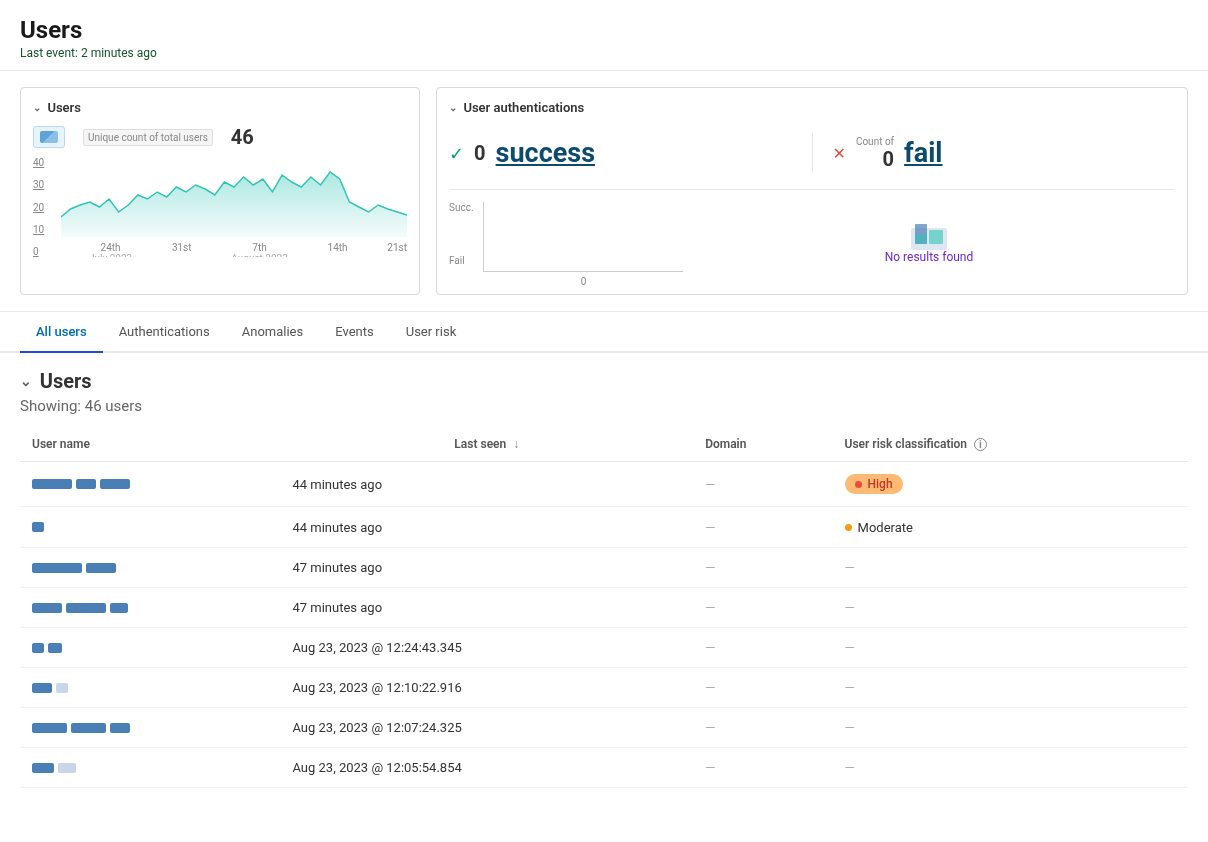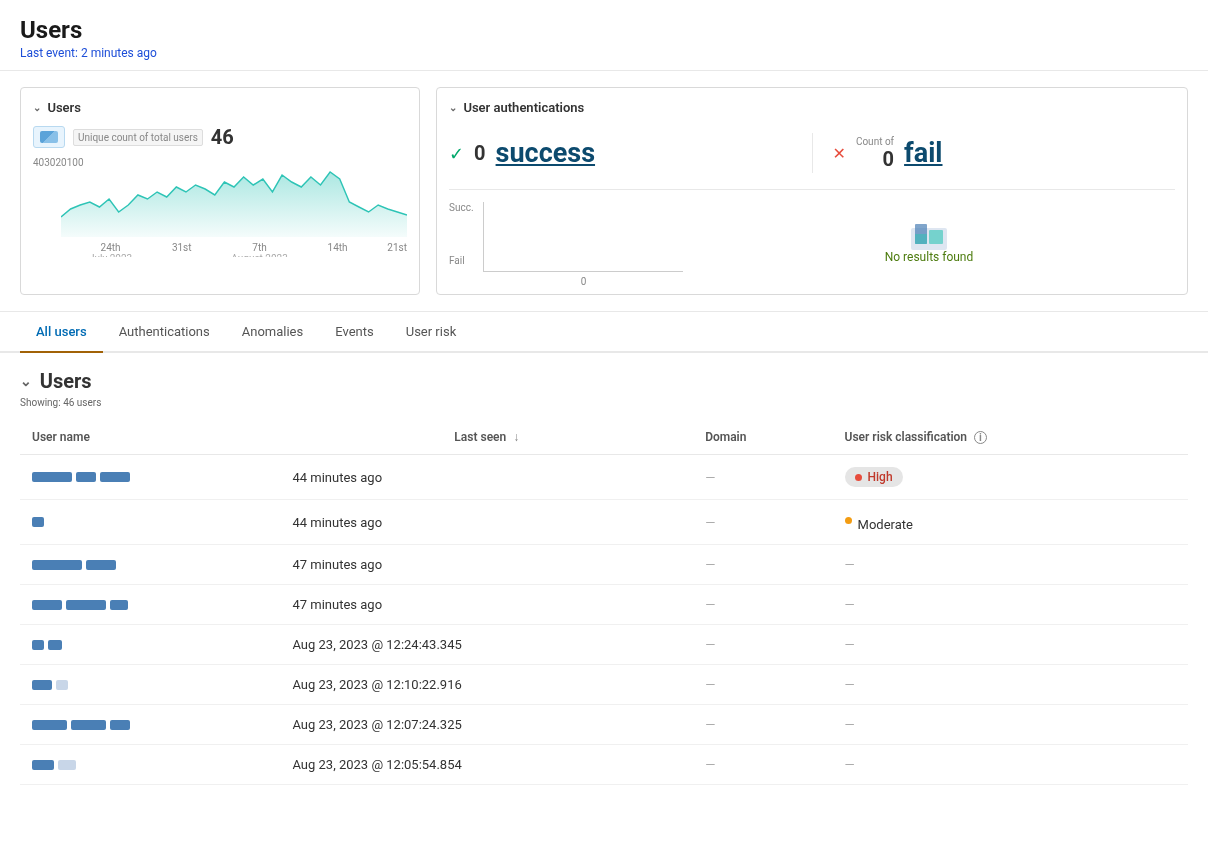--- a/index.html
+++ b/index.html
@@ -1,87 +1,87 @@
 <!DOCTYPE html>
 <html><head>
   <meta charset="utf-8">
   <style>
     * { box-sizing: border-box; margin: 0; padding: 0; }
     body { font-family: -apple-system, BlinkMacSystemFont, 'Segoe UI', Roboto, sans-serif; background: #fff; color: #333; font-size: 13px; }
     
     .page-header { padding: 16px 20px 10px; border-bottom: 1px solid #e8e8e8; }
     .page-title { font-size: 24px; font-weight: 700; color: #1a1a1a; }
-    .last-event { font-size: 12px; color: #1d4ed8; margin-top: 2px; }
+    .last-event { font-size: 12px; color: #14532d; margin-top: 2px; }
     
     .charts-section { display: flex; gap: 0; padding: 16px 20px; border-bottom: 1px solid #e8e8e8; }
     
     .chart-card { border: 1px solid #d9d9d9; border-radius: 4px; padding: 12px; }
     .chart-card.users-card { flex: 0 0 400px; margin-right: 16px; }
     .chart-card.auth-card { flex: 1; }
     
     .card-title { display: flex; align-items: center; gap: 6px; font-size: 13px; font-weight: 600; margin-bottom: 10px; color: #333; }
     .chevron-icon { font-size: 10px; color: #666; }
     
-    .users-stat { display: flex; align-items: center; gap: 8px; margin-bottom: 8px; }
+    .users-stat { display: flex; align-items: center; gap: 18px; margin-bottom: 8px; }
     .users-icon { width: 32px; height: 22px; background: #e8f4fd; border-radius: 3px; border: 1px solid #b8d9f0; display: flex; align-items: center; justify-content: center; }
     .users-icon-inner { width: 18px; height: 12px; background: linear-gradient(135deg, #5ba3d9 50%, #89c0e8 50%); border-radius: 2px; }
     .stat-tooltip { font-size: 10px; color: #888; background: #f5f5f5; border: 1px solid #ddd; padding: 2px 4px; border-radius: 2px; white-space: nowrap; }
     .stat-number { font-size: 20px; font-weight: 700; }
     
     .users-chart { height: 100px; width: 100%; position: relative; }
-    .chart-labels-y { position: absolute; left: 0; top: 0; height: 100%; display: flex; flex-direction: row; justify-content: space-between; font-size: 10px; color: #888; }
+    .chart-labels-y { position: absolute; left: 0; top: 0; height: 100%; display: flex; flex-direction: column; justify-content: space-between; font-size: 10px; color: #888; text-decoration: underline; }
     .chart-area { margin-left: 28px; height: 100%; position: relative; overflow: hidden; }
     .chart-svg { width: 100%; height: 80px; }
     .chart-x-labels { display: flex; justify-content: space-between; font-size: 10px; color: #888; margin-left: 28px; margin-top: 2px; }
     .x-label { text-align: center; }
     .x-sublabel { color: #aaa; }
     
     .auth-stats { display: flex; align-items: center; gap: 0; padding: 8px 0 16px; border-bottom: 1px solid #e8e8e8; }
     .auth-stat { display: flex; align-items: center; gap: 10px; flex: 1; }
     .auth-divider { width: 1px; height: 40px; background: #e8e8e8; margin: 0 20px; }
     .check-icon { color: #00a86b; font-size: 18px; }
     .x-icon { color: #e74c3c; font-size: 16px; }
     .auth-count { display: flex; flex-direction: column; align-items: flex-end; }
     .count-label { font-size: 10px; color: #888; }
     .count-number { font-size: 20px; font-weight: 700; }
     .auth-label { font-size: 27px; font-weight: 700; color: #0c4a6e; text-decoration: underline; }
     
     .auth-chart-area { display: flex; height: 80px; margin-top: 12px; }
     .auth-chart { flex: 0 0 200px; height: 70px; border-bottom: 1px solid #ccc; border-left: 1px solid #ccc; position: relative; margin-left: 4px; }
     .auth-x-label { font-size: 10px; color: #888; position: absolute; bottom: -16px; left: 50%; transform: translateX(-50%); }
     .no-results { display: flex; flex-direction: column; align-items: center; justify-content: center; flex: 1; }
-    .no-results-text { font-size: 12px; color: #4d7c0f; }
+    .no-results-text { font-size: 12px; color: #6d28d9; }
     
     .tabs-section { padding: 0 20px; border-bottom: 2px solid #e8e8e8; }
     .tabs { display: flex; gap: 0; }
     .tab { padding: 12px 16px; font-size: 13px; cursor: pointer; color: #555; border-bottom: 2px solid transparent; margin-bottom: -2px; }
-    .tab.active { color: #006bb4; border-bottom: 2px solid #a16207; font-weight: 500; }
+    .tab.active { color: #006bb4; border-bottom: 2px solid #1d4ed8; font-weight: 500; }
     
     .table-section { padding: 16px 20px; }
     .table-header-section { margin-bottom: 12px; }
     .table-section-title { display: flex; align-items: center; gap: 8px; font-size: 20px; font-weight: 700; margin-bottom: 4px; }
-    .showing-text { font-size: 10px; color: #666; }
+    .showing-text { font-size: 15px; color: #666; }
     
     .data-table { width: 100%; border-collapse: collapse; }
     .data-table th { padding: 10px 12px; text-align: left; font-size: 12px; font-weight: 600; color: #555; border-bottom: 1px solid #e8e8e8; white-space: nowrap; }
     .data-table td { padding: 12px 12px; border-bottom: 1px solid #f0f0f0; font-size: 13px; }
     
     .sort-icon { color: #888; margin-left: 4px; }
     .info-icon { color: #888; margin-left: 4px; font-size: 11px; border: 1px solid #888; border-radius: 50%; width: 13px; height: 13px; display: inline-flex; align-items: center; justify-content: center; }
     
     .user-name-cell { display: flex; gap: 4px; align-items: center; }
     .name-block { height: 10px; border-radius: 2px; background: #c8d6e8; }
     .name-block.dark { background: #4a7fb5; }
     .dash-cell { color: #aaa; }
     
     .risk-badge { display: inline-flex; align-items: center; gap: 6px; padding: 3px 10px; border-radius: 12px; font-size: 12px; font-weight: 500; }
-    .risk-badge.high { background: #e5e5e5; color: #c0392b; }
+    .risk-badge.high { background: #fdba74; color: #c0392b; }
     .risk-dot { width: 7px; height: 7px; border-radius: 50%; }
     .risk-dot.high { background: #e74c3c; }
-    .risk-moderate { display: inline-flex; gap: 6px; font-size: 13px; color: #333; }
+    .risk-moderate { display: inline-flex; align-items: center; gap: 6px; font-size: 13px; color: #333; }
     .risk-dot.moderate { background: #f39c12; }
   </style>
 </head>
 <body>
 
 <div class="page-header">
   <div class="page-title">Users</div>
   <div class="last-event">Last event: 2 minutes ago</div>
 </div>
 

